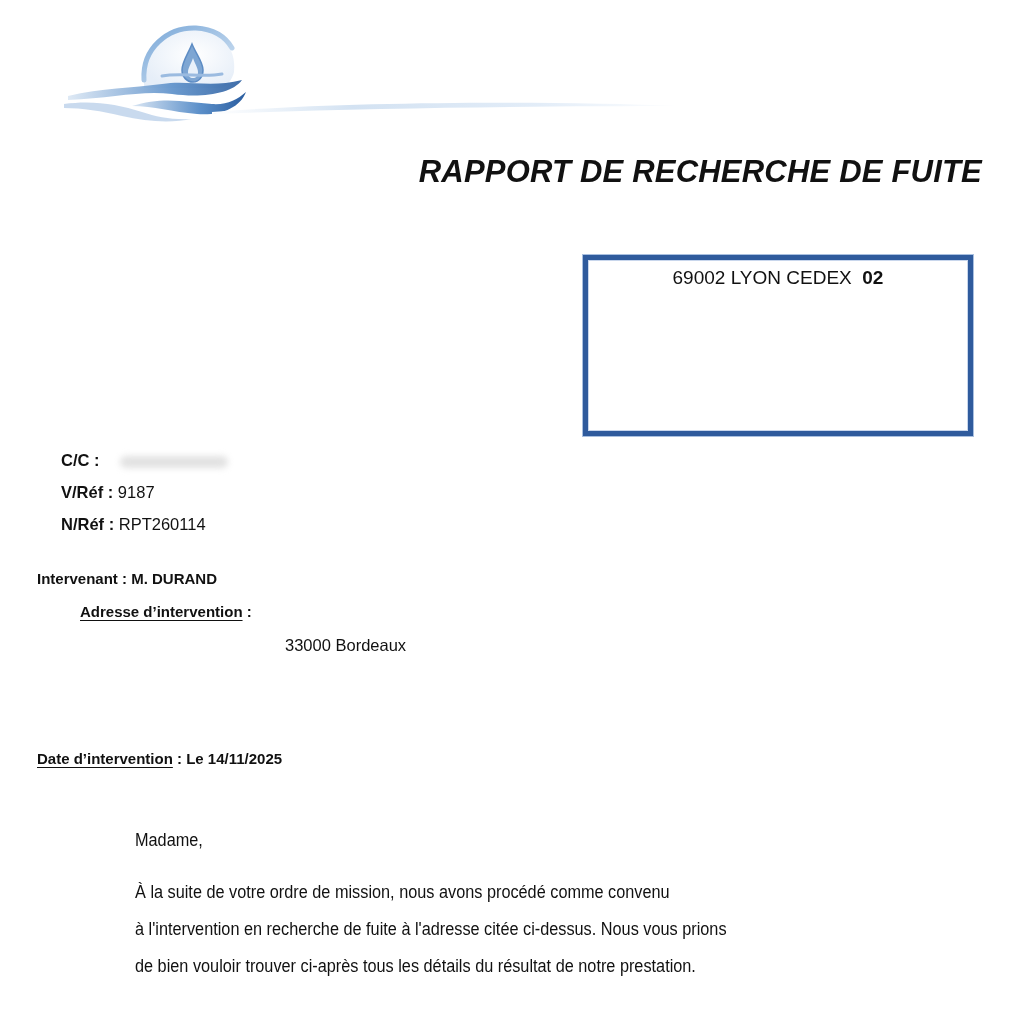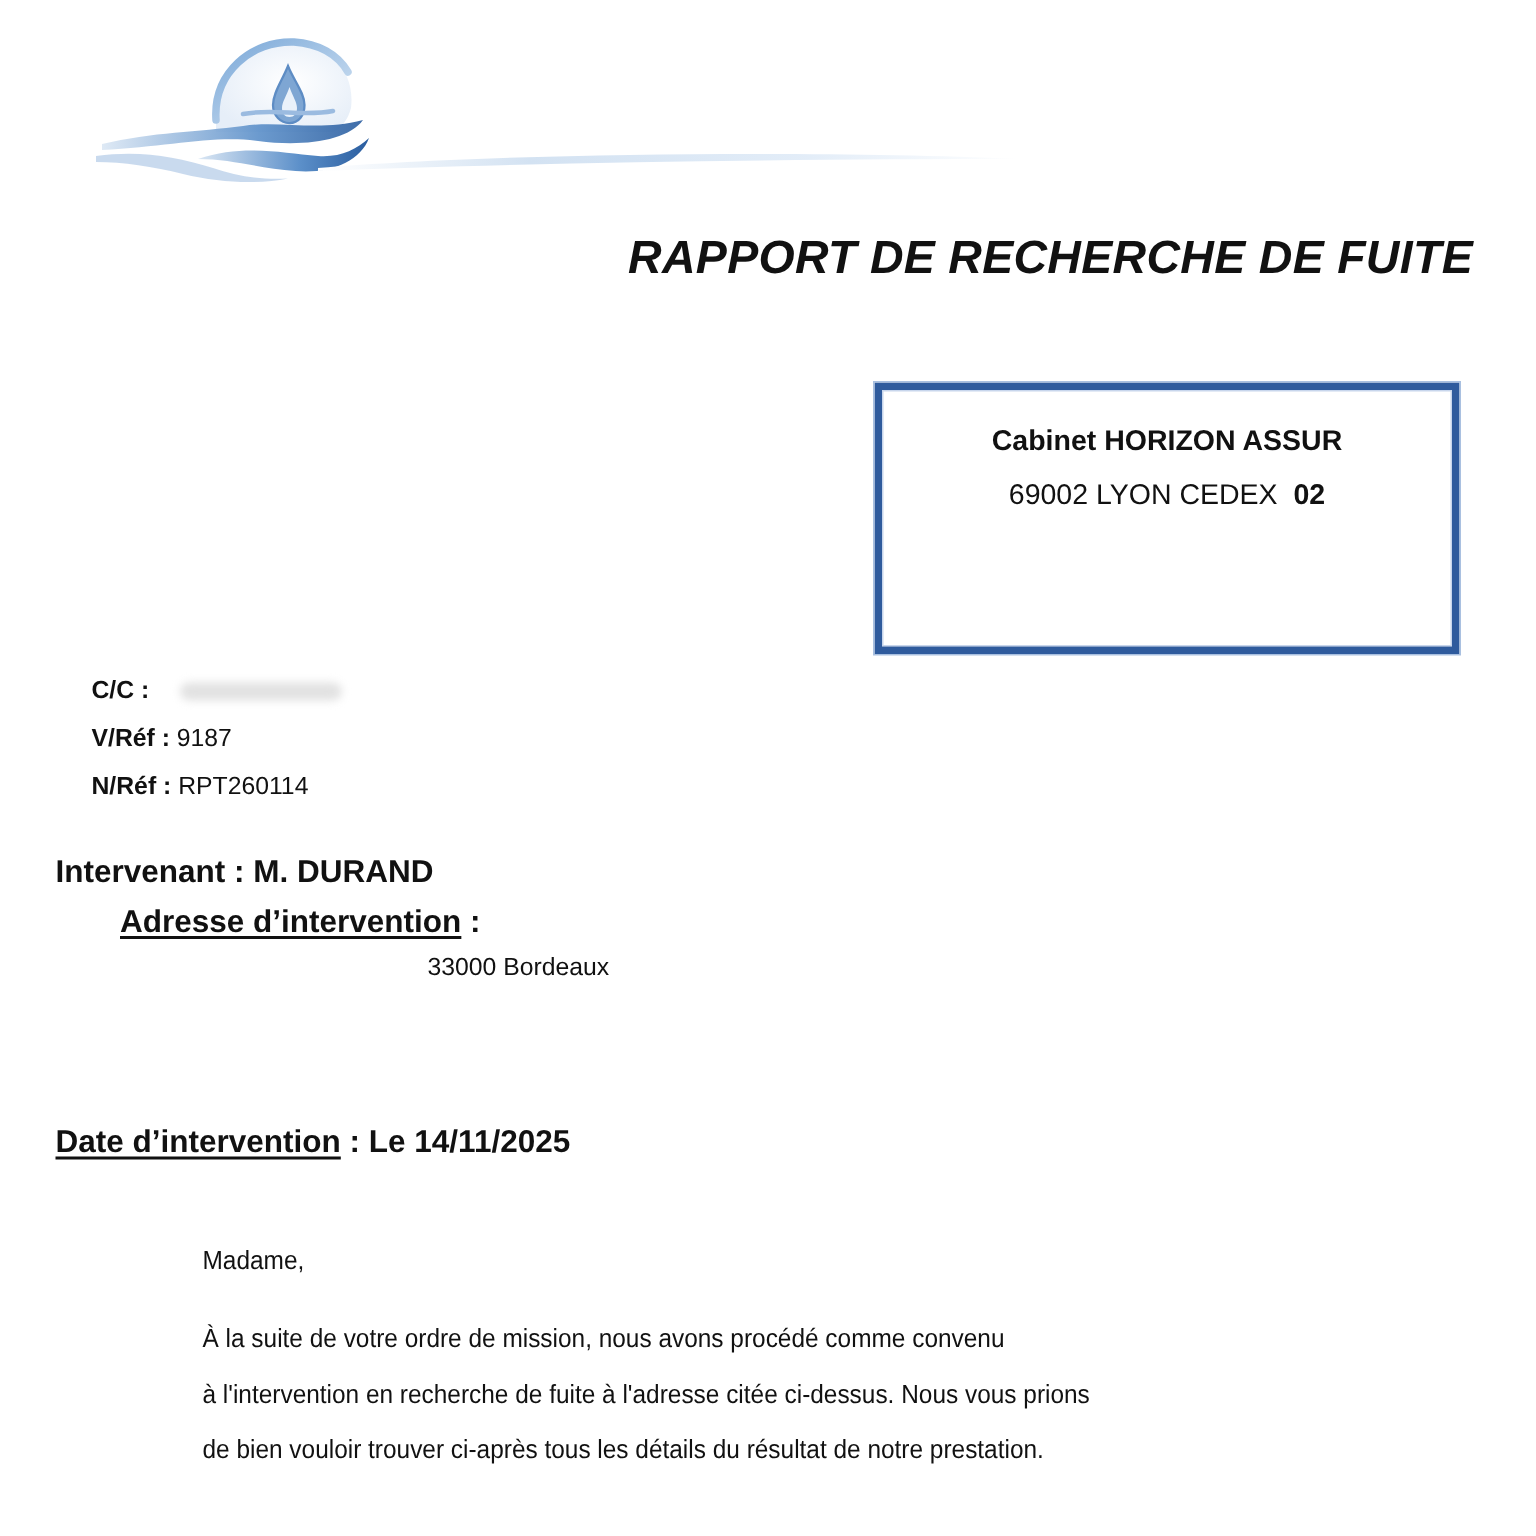--- a/index.html
+++ b/index.html
@@ -101,21 +101,21 @@
       width: 108px;
       height: 12px;
       margin-left: 20px;
       border-radius: 6px;
       background: #e2e2e2;
       filter: blur(3px);
     }
 
     .bold-line {
       left: 37px;
-      font-size: 21px;
+      font-size: 15px;
       font-weight: bold;
       white-space: nowrap;
     }
     .u { text-decoration: underline; text-underline-offset: 3px; }
 
     #address-lines {
       left: 285px;
       top: 631px;
       font-size: 16.5px;
       line-height: 28.5px;
@@ -180,21 +180,20 @@
         <stop offset="1" stop-color="#ffffff"></stop>
       </linearGradient>
     </defs>
     <path d="M0 12 C120 2 330 0 470 6 C330 6 150 8 0 14 Z" fill="url(#gSw)"></path>
   </svg>
 </div>
 
 <div id="doc-title" class="abs">RAPPORT DE RECHERCHE DE FUITE</div>
 
 <div id="recipient-box" class="abs">
-  <div class="line first">Cabinet HORIZON ASSUR</div>
   <div class="line"><span>69002 LYON CEDEX&nbsp;&nbsp;</span><b>02</b></div>
 </div>
 
 <div class="ref-line abs" style="top:451px;">
   <span class="lbl">C/C :</span><span id="cc-redacted"></span>
 </div>
 <div class="ref-line abs" style="top:483px;">
   <span class="lbl">V/Réf :</span>
   <span>9187</span>
 </div>

